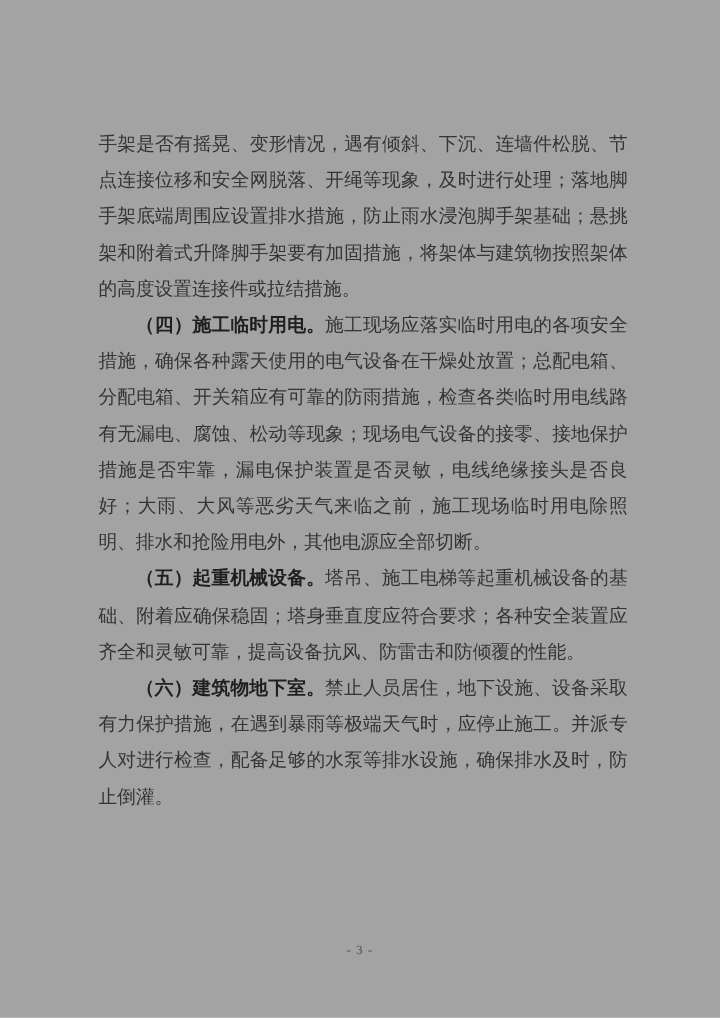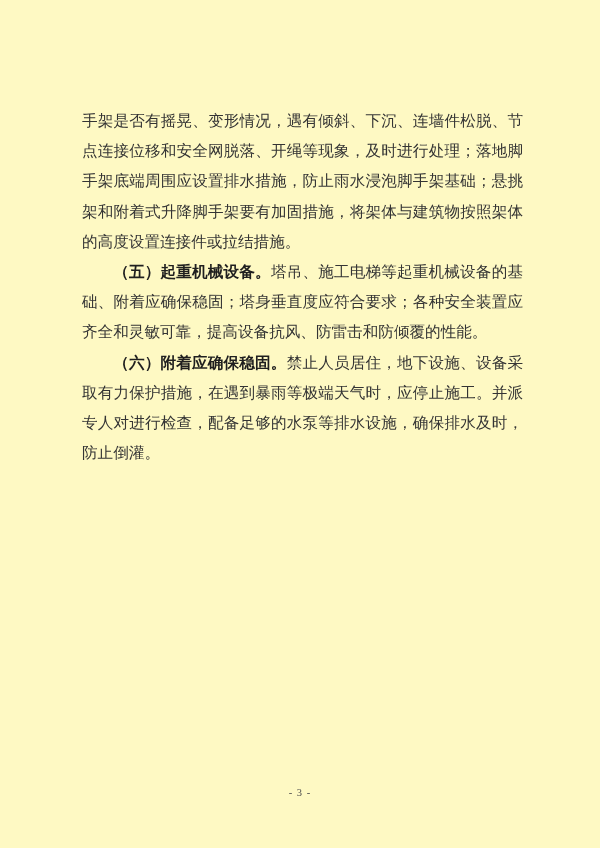--- a/index.html
+++ b/index.html
@@ -13,21 +13,21 @@
     position: relative;
     overflow: hidden;
     font-family: "Liberation Serif", "DejaVu Serif", serif;
   }
   .document-page {
     position: absolute;
     left: 0;
     top: 0;
     width: 600px;
     height: 848px;
-    background: #fef9c3;
+    background: #a3a3a3;
   }
   .document-body {
     position: absolute;
     left: 82px;
     top: 106px;
     width: 441px;
     color: #343434;
     font-size: 15.6px;
     line-height: 30.2px;
     text-align: justify;
@@ -58,19 +58,20 @@
     color: #4a4a4a;
     letter-spacing: 1px;
   }
 </style>
 </head>
 <body>
 
 <div class="document-page">
   <div class="document-body">
       <p class="para">手架是否有摇晃、变形情况，遇有倾斜、下沉、连墙件松脱、节点连接位移和安全网脱落、开绳等现象，及时进行处理；落地脚手架底端周围应设置排水措施，防止雨水浸泡脚手架基础；悬挑架和附着式升降脚手架要有加固措施，将架体与建筑物按照架体的高度设置连接件或拉结措施。</p>
+      <p class="para indent"><b class="section-heading">（四）施工临时用电。</b>施工现场应落实临时用电的各项安全措施，确保各种露天使用的电气设备在干燥处放置；总配电箱、分配电箱、开关箱应有可靠的防雨措施，检查各类临时用电线路有无漏电、腐蚀、松动等现象；现场电气设备的接零、接地保护措施是否牢靠，漏电保护装置是否灵敏，电线绝缘接头是否良好；大雨、大风等恶劣天气来临之前，施工现场临时用电除照明、排水和抢险用电外，其他电源应全部切断。</p>
       <p class="para indent"><b class="section-heading">（五）起重机械设备。</b>塔吊、施工电梯等起重机械设备的基础、附着应确保稳固；塔身垂直度应符合要求；各种安全装置应齐全和灵敏可靠，提高设备抗风、防雷击和防倾覆的性能。</p>
-      <p class="para indent"><b class="section-heading">（六）附着应确保稳固。</b>禁止人员居住，地下设施、设备采取有力保护措施，在遇到暴雨等极端天气时，应停止施工。并派专人对进行检查，配备足够的水泵等排水设施，确保排水及时，防止倒灌。</p>
+      <p class="para indent"><b class="section-heading">（六）建筑物地下室。</b>禁止人员居住，地下设施、设备采取有力保护措施，在遇到暴雨等极端天气时，应停止施工。并派专人对进行检查，配备足够的水泵等排水设施，确保排水及时，防止倒灌。</p>
     </div>
   <div class="page-footer">
     <span class="page-number">- 3 -</span>
   </div>
 </div>
 
 </body></html>

